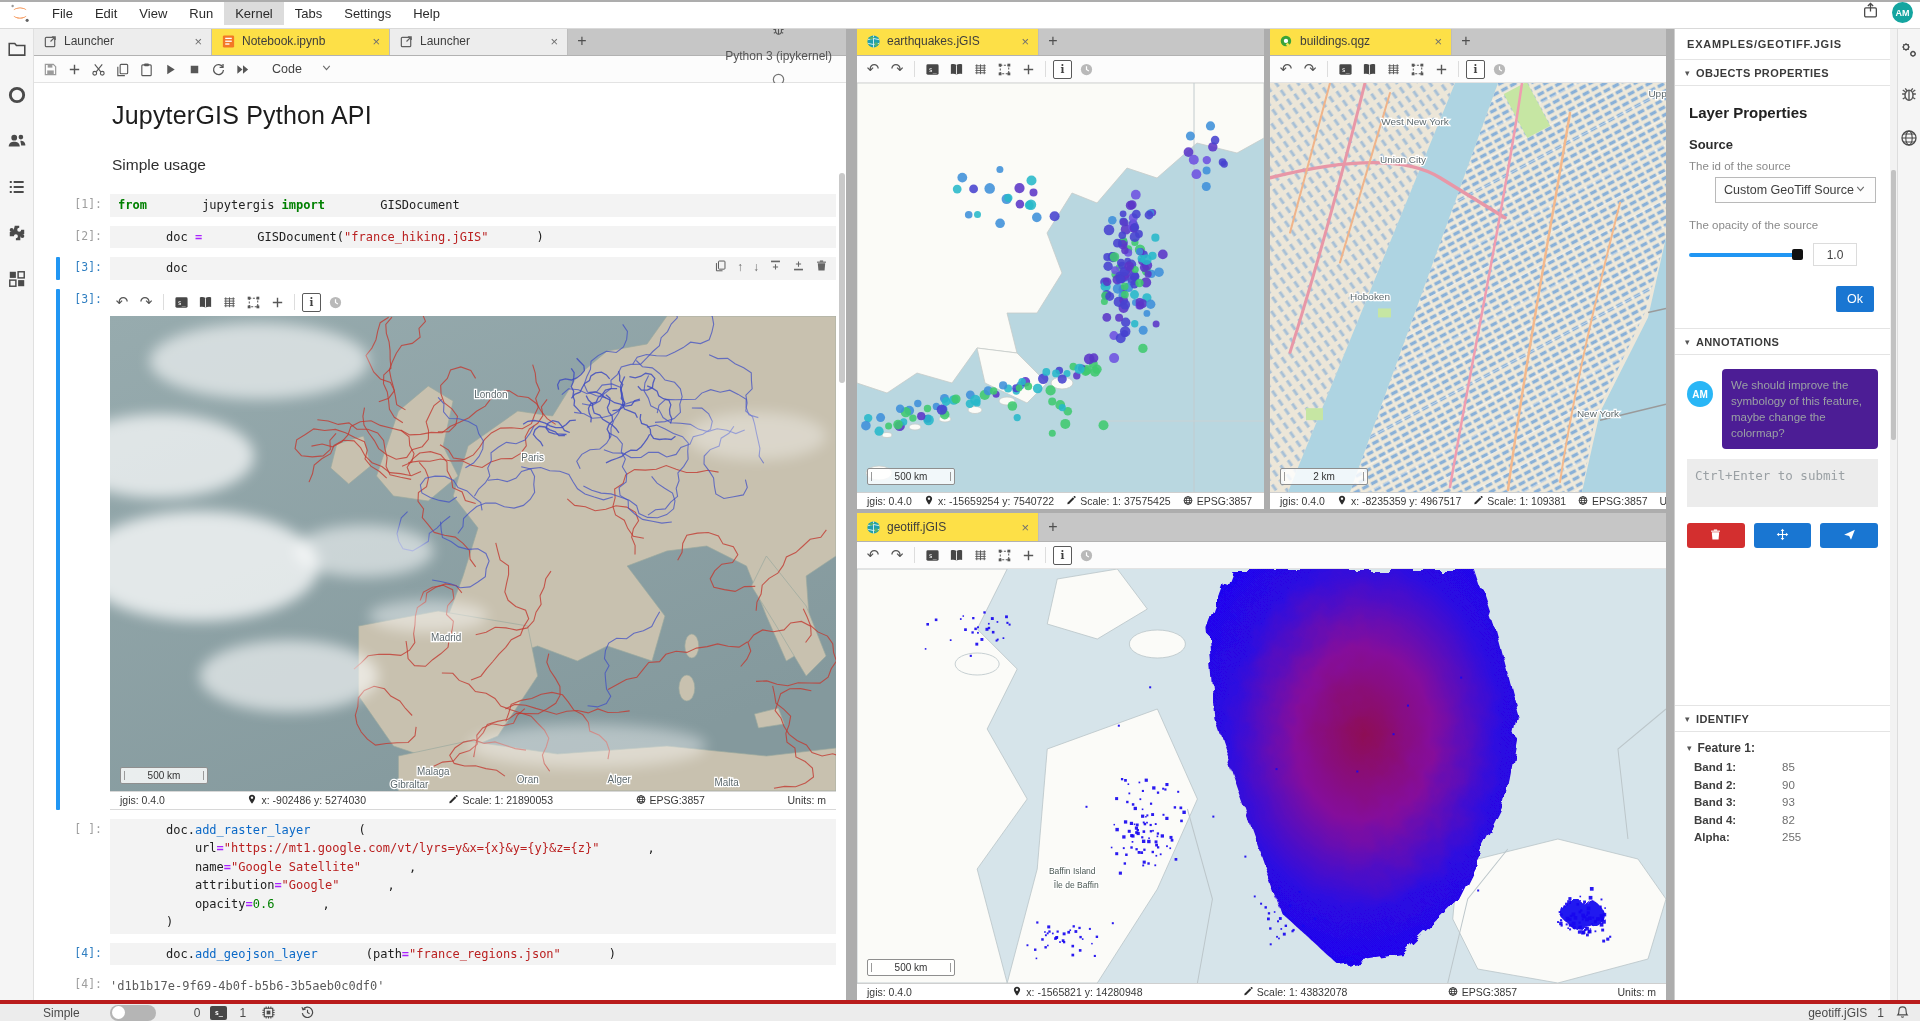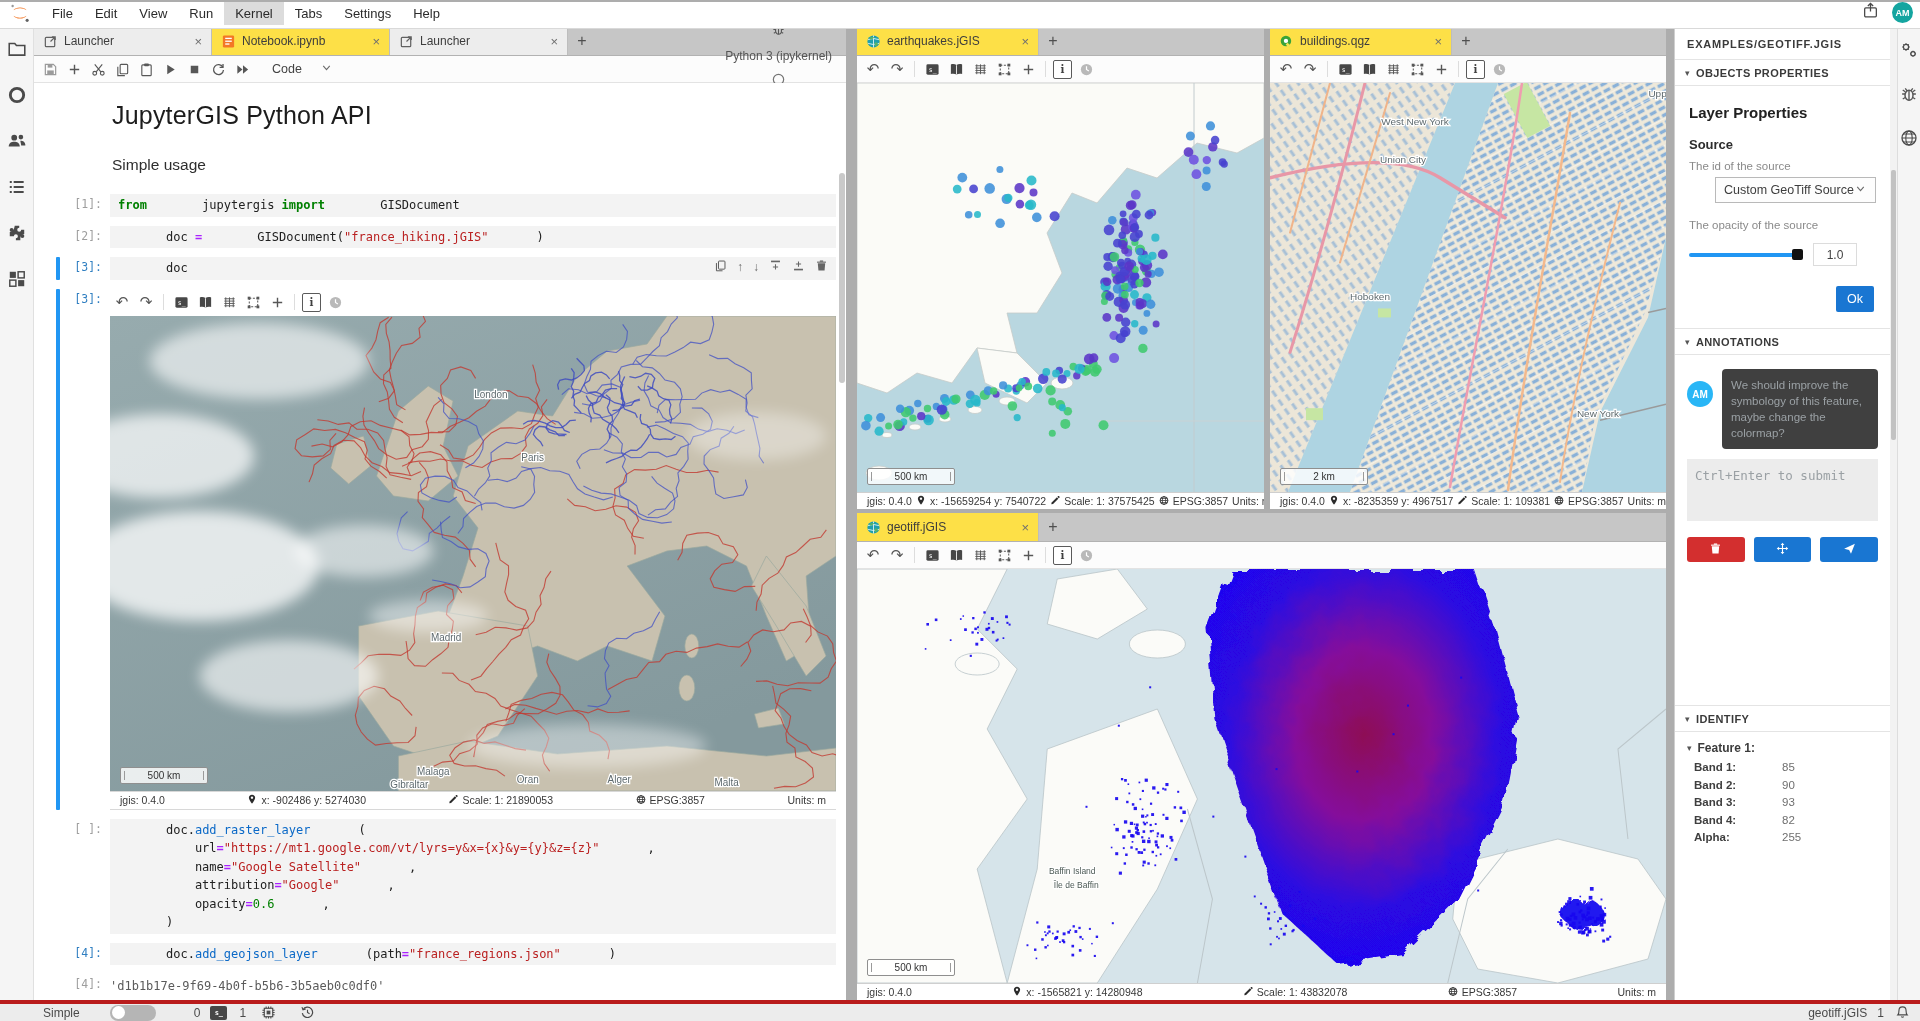--- a/index.html
+++ b/index.html
@@ -45,21 +45,21 @@
   .celltype svg { width:13px; height:13px; }
   .nbtb-right { margin-left:auto; display:flex; align-items:center; gap:9px; padding-right:8px; font-size:12px; color:#555;flex-direction:column; }
   .nbtb-right svg { width:15px; height:15px; }
 
   
   .mapwrap { flex:1; position:relative; overflow:hidden; background:#cfe0e6; }
   .mapwrap svg.map { position:absolute; inset:0; width:100%; height:100%; }
   .scalebar { position:absolute; left:10px; bottom:7px; width:88px; height:17px; background:rgba(255,255,255,.82); border:1px solid #8f8f8f; border-radius:2px; font-size:10px; color:#333; display:flex; align-items:center; justify-content:center; z-index:3; }
   .scalebar::before, .scalebar::after { content:''; position:absolute; top:3px; bottom:3px; width:1px; background:#9a9a9a; }
   .scalebar::before { left:3px; } .scalebar::after { right:3px; }
-  .mstatus { height:17px; border-top:1px solid #cfcfcf; background:#fff; display:flex; align-items:center; font-size:10.5px; color:#383838; padding:0 10px; justify-content:space-between; flex:none; gap:4px; overflow:hidden; white-space:nowrap; }
+  .mstatus { height:17px; border-top:1px solid #cfcfcf; background:#fff; display:flex; align-items:center; font-size:10.5px; color:#383838; padding:0 10px; justify-content:space-between; flex:none; gap:12px; overflow:hidden; white-space:nowrap; }
   .mstatus .st { display:flex; align-items:center; gap:4px; }
   .mstatus svg { width:10px; height:11px; flex:none; }
   text.maplabel { font-family:"Liberation Sans",sans-serif; font-size:10px; fill:#5e6a6e; stroke:#fff; stroke-width:2.4px; paint-order:stroke; text-anchor:middle; }
   text.maplabel.small { font-size:8.5px; fill:#4c5a55; }
 
   
   #nb-content { flex:1; background:#fff; overflow:hidden; position:relative; padding-top:18px; }
   .md-title { margin:0 10px 0 78px; font-size:25px; font-weight:500; color:#1c1c1c; letter-spacing:.2px; }
   .md-sub { margin:26px 10px 20px 78px; font-size:15.5px; font-weight:500; color:#2e2e2e; }
   .cellrow { display:flex; align-items:flex-start; margin:0 10px 9px 0; position:relative; }
@@ -97,22 +97,22 @@
   .selectbox { height:26px; border:1px solid #b9b9b9; background:#fdfdfd; display:flex; align-items:center; padding:0 8px; font-size:12.5px; color:#3d3d3d; justify-content:space-between;margin-left:26px; }
   .selectbox svg { width:13px; height:13px; }
   .slider-row { display:flex; align-items:center; gap:12px; margin-top:12px; }
   .slider-track { position:relative; flex:1; height:4px; background:var(--c-accent-light,#2196f3); border-radius:2px; max-width:112px; }
   .slider-knob { position:absolute; right:-2px; top:-4px; width:11px; height:11px; background:#111; border-radius:2px; }
   .numbox { width:44px; height:23px; border:1px solid #dcdcdc; display:flex; align-items:center; justify-content:center; font-size:12px; color:#424242; }
   .okbtn { display:block; margin:20px 2px 0 auto; width:38px; height:26px; background:var(--c-accent,#1976d2); color:#fff; border:none; border-radius:2px; font-size:12.5px; font-family:inherit; }
   .anno { padding:14px 12px 0 12px; }
   .comment { display:flex; gap:9px; align-items:flex-start; }
   .avatar-anno { width:26px; height:26px; border-radius:50%; background:var(--c-avatar-annotation,#29b6f6); color:#fff; font-size:10px; font-weight:bold; display:flex; align-items:center; justify-content:center; flex:none; margin-top:12px; }
-  .bubble { background:#404040; border-radius:4px; padding:8px 9px; font-size:11.5px; line-height:1.4; color:#9aa0a4; flex:1; }
-  .annobox { width:100%; height:62px; margin-top:10px; background:#ececec; border:none; resize:none; font:12.5px/1.4 "DejaVu Sans Mono",monospace; color:#9e9e9e; padding:8px; }
+  .bubble { background:#4c1d95; border-radius:4px; padding:8px 9px; font-size:11.5px; line-height:1.4; color:#9aa0a4; flex:1; }
+  .annobox { width:100%; height:48px; margin-top:10px; background:#ececec; border:none; resize:none; font:12.5px/1.4 "DejaVu Sans Mono",monospace; color:#9e9e9e; padding:8px; }
   .annobox::placeholder { color:#9aa0a4; }
   .annobtns { display:flex; gap:9px; margin-top:13px; }
   .abtn { flex:1; height:25px; border:none; border-radius:3px; display:flex; align-items:center; justify-content:center; }
   .abtn svg { width:13px; height:13px; }
   .abtn.red { background:var(--c-danger,#d32f2f); }
   .abtn.blue { background:var(--c-accent,#1976d2); }
   #identify-block { position:absolute; left:0; right:0; top:678px; }
   .feature-row { padding:9px 12px 4px 12px; font-size:12px; font-weight:bold; color:#3c3c3c; display:flex; gap:6px; align-items:center; }
   .feature-row .caret { font-size:9px; color:#555; }
   .bandrow { display:flex; padding:1px 0 1px 19px; font-size:11.5px; line-height:15.5px; }

